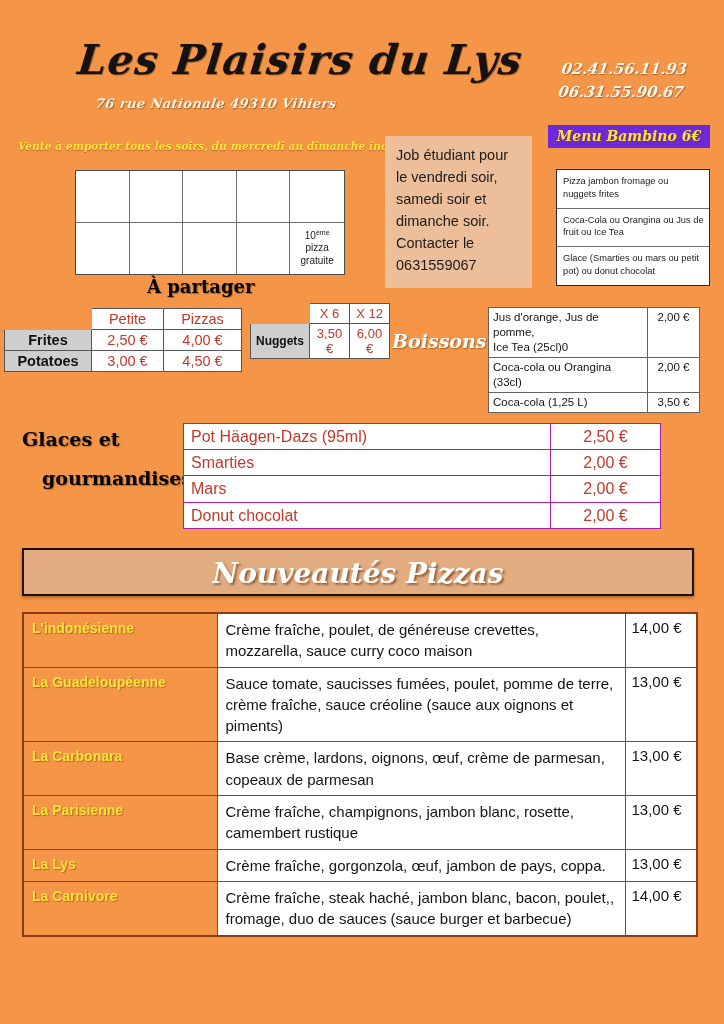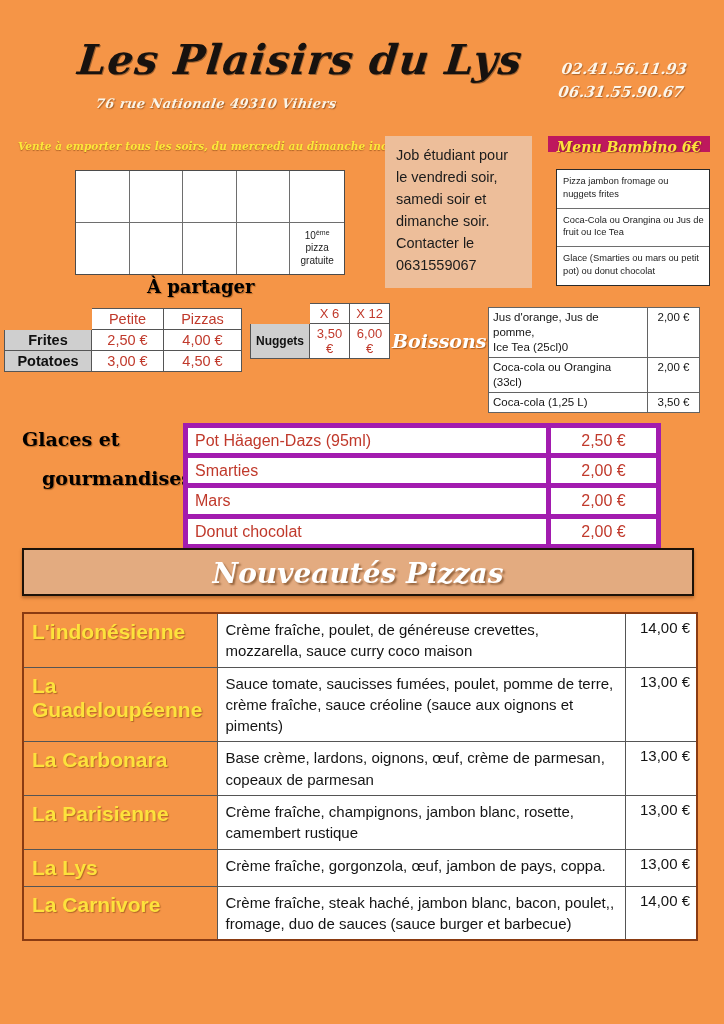--- a/index.html
+++ b/index.html
@@ -93,22 +93,22 @@
   
   .job-box {
     position:absolute; left:385px; top:136px; width:147px; height:152px;
     background:#edbe9a; padding:8px 9px 0 11px;
     font-size:14.5px; color:#1b1b1b; line-height:1.52;
     font-family:"Liberation Sans", sans-serif;
   }
 
   
   .bambino-head {
-    position:absolute; left:548px; top:136px; width:162px; height:16px;
-    background:#be185d;
+    position:absolute; left:548px; top:125px; width:162px; height:23px;
+    background:#6d28d9;
   }
   .bambino-head span{
     display:block; text-align:center; line-height:23px;
     font-family:"DejaVu Serif", serif; font-style:italic; font-weight:bold;
     font-size:14px; color:#fde23c;
     text-shadow: 1px 1px 1px rgba(120,60,10,.6);
   }
   .bambino-box {
     position:absolute; left:556px; top:169px; width:154px; height:117px;
     border:1px solid #2a2a2a; background:#fff;
@@ -158,21 +158,21 @@
     border:1px solid #636363; background:#fff; color:#141414;
     padding:2px 4px; vertical-align:top; line-height:1.3;margin-top:45px;
   }
   .drinks .pcol { width:52px; text-align:center; }
 
   
   .desserts {
     position:absolute; left:183px; top:423px; width:478px; font-size:16px;
   }
   .desserts td {
-    border:5px solid #a21caf; background:#fff; color:#c0392b;
+    border:1px solid #a21caf; background:#fff; color:#c0392b;
     padding:1px 7px; line-height:1.45;
     font-family:"Liberation Sans", sans-serif;
   }
   .desserts .pcol { width:110px; text-align:center; }
 
   
   .banner {
     position:absolute; left:22px; top:548px; width:672px; height:48px;
     background:#e3ab80; border:2px solid #1c1208;
     box-shadow: 0 2px 3px rgba(60,25,0,.35);
@@ -185,30 +185,30 @@
   }
 
   
   .pizzas {
     position:absolute; left:22px; top:612px; width:676px;
     border:2px solid #8a3b12;
   }
   .pizzas td { border:1px solid #555; vertical-align:top; }
   .pizzas .namecell {
     width:194px; background:#f59547; padding:6px 8px;
-    color:#fde23c; font-weight:bold; font-size:21px;
+    color:#fde23c; font-weight:bold; font-size:14px;
     text-shadow: 1px 1px 1px rgba(120,60,10,.5);
   }
   .pizzas .desccell {
     background:#fff; color:#141414; font-size:15px;
     padding:5px 8px; line-height:1.42;
   }
   .pizzas .pricecell {
     width:72px; background:#fff; color:#141414; font-size:15px;
-    padding:5px 6px; text-align:right;
+    padding:5px 6px; text-align:left;
   }
 </style>
 </head>
 <body>
 
 <div class="header">
   <div class="brand-title">Les Plaisirs du Lys</div>
   <div class="brand-address">76 rue Nationale 49310 Vihiers</div>
   <div class="phones">
     <div>02.41.56.11.93</div>

